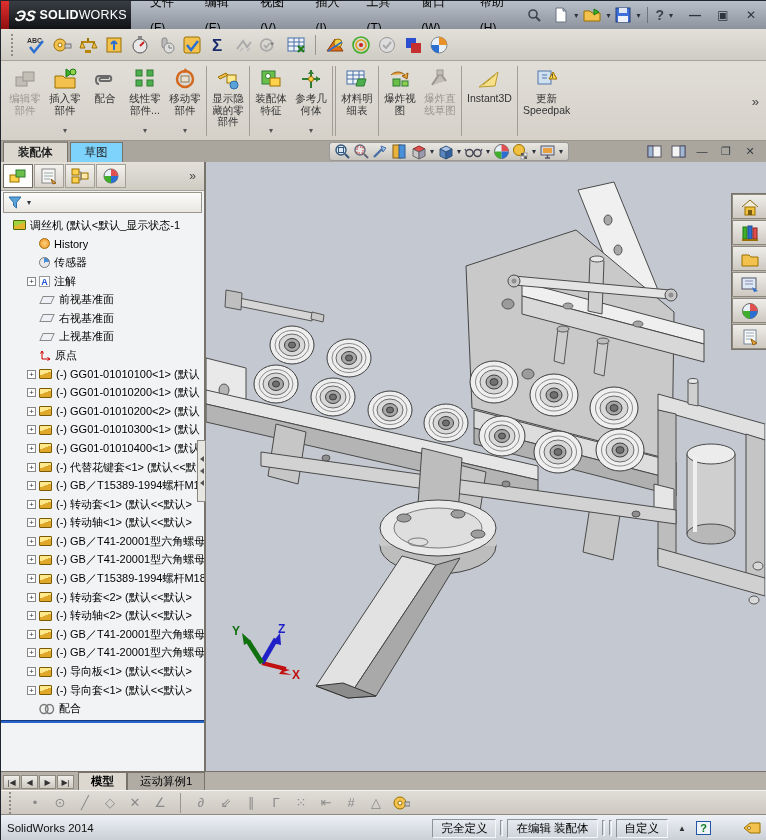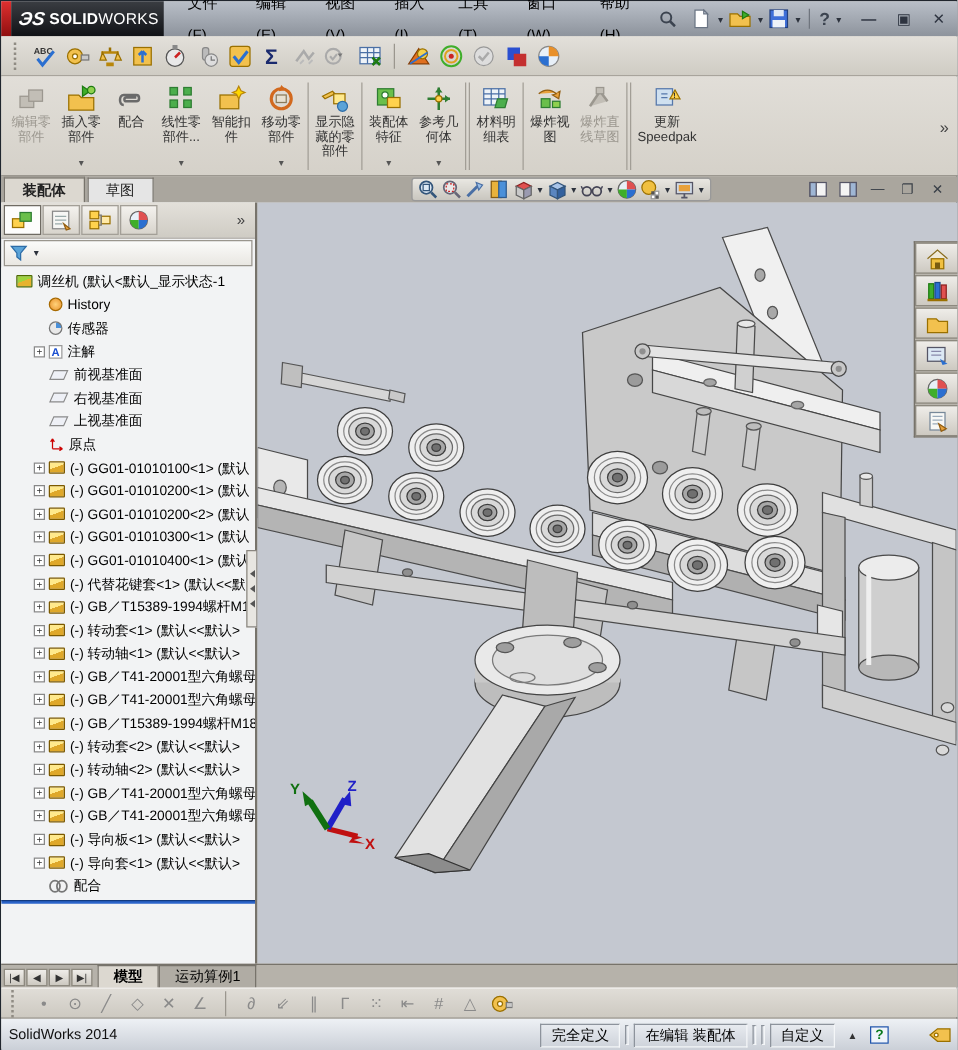--- a/index.html
+++ b/index.html
@@ -36,21 +36,21 @@
   .rb .ric{height:26px;display:flex;align-items:center;justify-content:center;margin-bottom:1px;}
   .rb .rlab{white-space:pre-line;}
   .rb.disabled{color:#9b978f;}
   .rb.disabled svg *{fill:#c2beb6 !important;stroke:#9b978f !important;}
   .rb .dda{font-size:8px;color:#555;margin-top:auto;}
   .rsep{width:1px;background:#a29e96;margin:2px 1px;}
   .roverflow{margin-left:auto;align-self:center;font-size:13px;color:#444;padding:0 6px;}
 
   
   .tabstrip{position:absolute;left:0;top:140px;width:766px;height:21px;background:#aaa69e;display:flex;align-items:flex-end;}
-  .ctab{padding:2px 14px;font-size:11.5px;border:1px solid #77736b;border-bottom:none;background:#e5e5e5;color:#222;margin-left:2px;}
+  .ctab{padding:2px 14px;font-size:11.5px;border:1px solid #77736b;border-bottom:none;background:#7dd3fc;color:#222;margin-left:2px;}
   .ctab.active{background:#dcd8d0;font-weight:bold;border-top:2px solid #8f8b83;}
   .hud{position:absolute;left:328px;top:1px;display:flex;align-items:center;gap:2px;background:linear-gradient(#e9e7e2,#c9c6bf);border:1px solid #999;border-radius:3px;padding:0 4px;height:19px;}
   .hudi{display:flex;align-items:center;}
   .hud .ddarrow{margin:0 1px;}
   .docbtns{position:absolute;right:8px;top:2px;display:flex;gap:6px;align-items:center;}
   .docbtn{width:18px;height:16px;display:flex;align-items:center;justify-content:center;color:#3a4048;}
 
   
   .main{position:absolute;left:0;top:161px;width:766px;height:609px;display:flex;}
   .lpanel{width:205px;background:#f2f3f4;border-right:2px solid #77736b;display:flex;flex-direction:column;position:relative;}
@@ -312,30 +312,20 @@
             <rect x="15" y="13" width="6" height="6" fill="#4cae4c" stroke="#2e7d32"></rect>
           </svg>
         </span>
       <span class="rlab">线性零
 部件...</span>
       <span class="dda">▾</span>
     </div>
     <div class="rb">
       <span class="ric">
           <svg width="26" height="24" viewBox="0 0 26 24">
-            <rect x="4" y="9" width="15" height="11" fill="#f2c14e" stroke="#9a7000"></rect>
-            <path d="M19 2l1.8 3.6L24 7l-3.2 1.4L19 12l-1.8-3.6L14 7l3.2-1.4z" fill="#ffd700" stroke="#b8860b"></path>
-          </svg>
-        </span>
-      <span class="rlab">智能扣
-件</span>
-    </div>
-    <div class="rb">
-      <span class="ric">
-          <svg width="26" height="24" viewBox="0 0 26 24">
             <circle cx="13" cy="12" r="8" fill="none" stroke="#d2691e" stroke-width="2.5"></circle>
             <path d="M13 1l4 4-6 1z" fill="#d2691e"></path>
             <rect x="9" y="9" width="8" height="6" fill="#e8e0d0" stroke="#8a7a5a"></rect>
           </svg>
         </span>
       <span class="rlab">移动零
 部件</span>
       <span class="dda">▾</span>
     </div>
     <div class="rsep"></div>
@@ -405,20 +395,29 @@
       <span class="ric">
           <svg width="26" height="24" viewBox="0 0 26 24">
             <path d="M5 18L13 6l6 8" fill="none" stroke="#aaa" stroke-width="2"></path>
             <rect x="10" y="3" width="6" height="5" fill="#ccc" stroke="#999"></rect>
           </svg>
         </span>
       <span class="rlab">爆炸直
 线草图</span>
     </div>
     <div class="rsep"></div>
+    <div class="rb">
+      <span class="ric">
+          <svg width="26" height="24" viewBox="0 0 26 24">
+            <path d="M3 20L22 5l-3 14z" fill="#f7e08a" stroke="#b89a30"></path>
+            <path d="M7 18L19 8" stroke="#b89a30"></path>
+          </svg>
+        </span>
+      <span class="rlab">Instant3D</span>
+    </div>
     <div class="rsep"></div>
     <div class="rb">
       <span class="ric">
           <svg width="26" height="24" viewBox="0 0 26 24">
             <rect x="4" y="4" width="13" height="13" fill="#cfe0f0" stroke="#5577aa"></rect>
             <path d="M8 8h5M8 11h5" stroke="#5577aa"></path>
             <path d="M15 12l4-7 4 7z" fill="#ffd24d" stroke="#9a7000"></path>
             <text x="17.6" y="11.4" font-size="6" font-weight="bold" fill="#333">!</text>
           </svg>
         </span>

